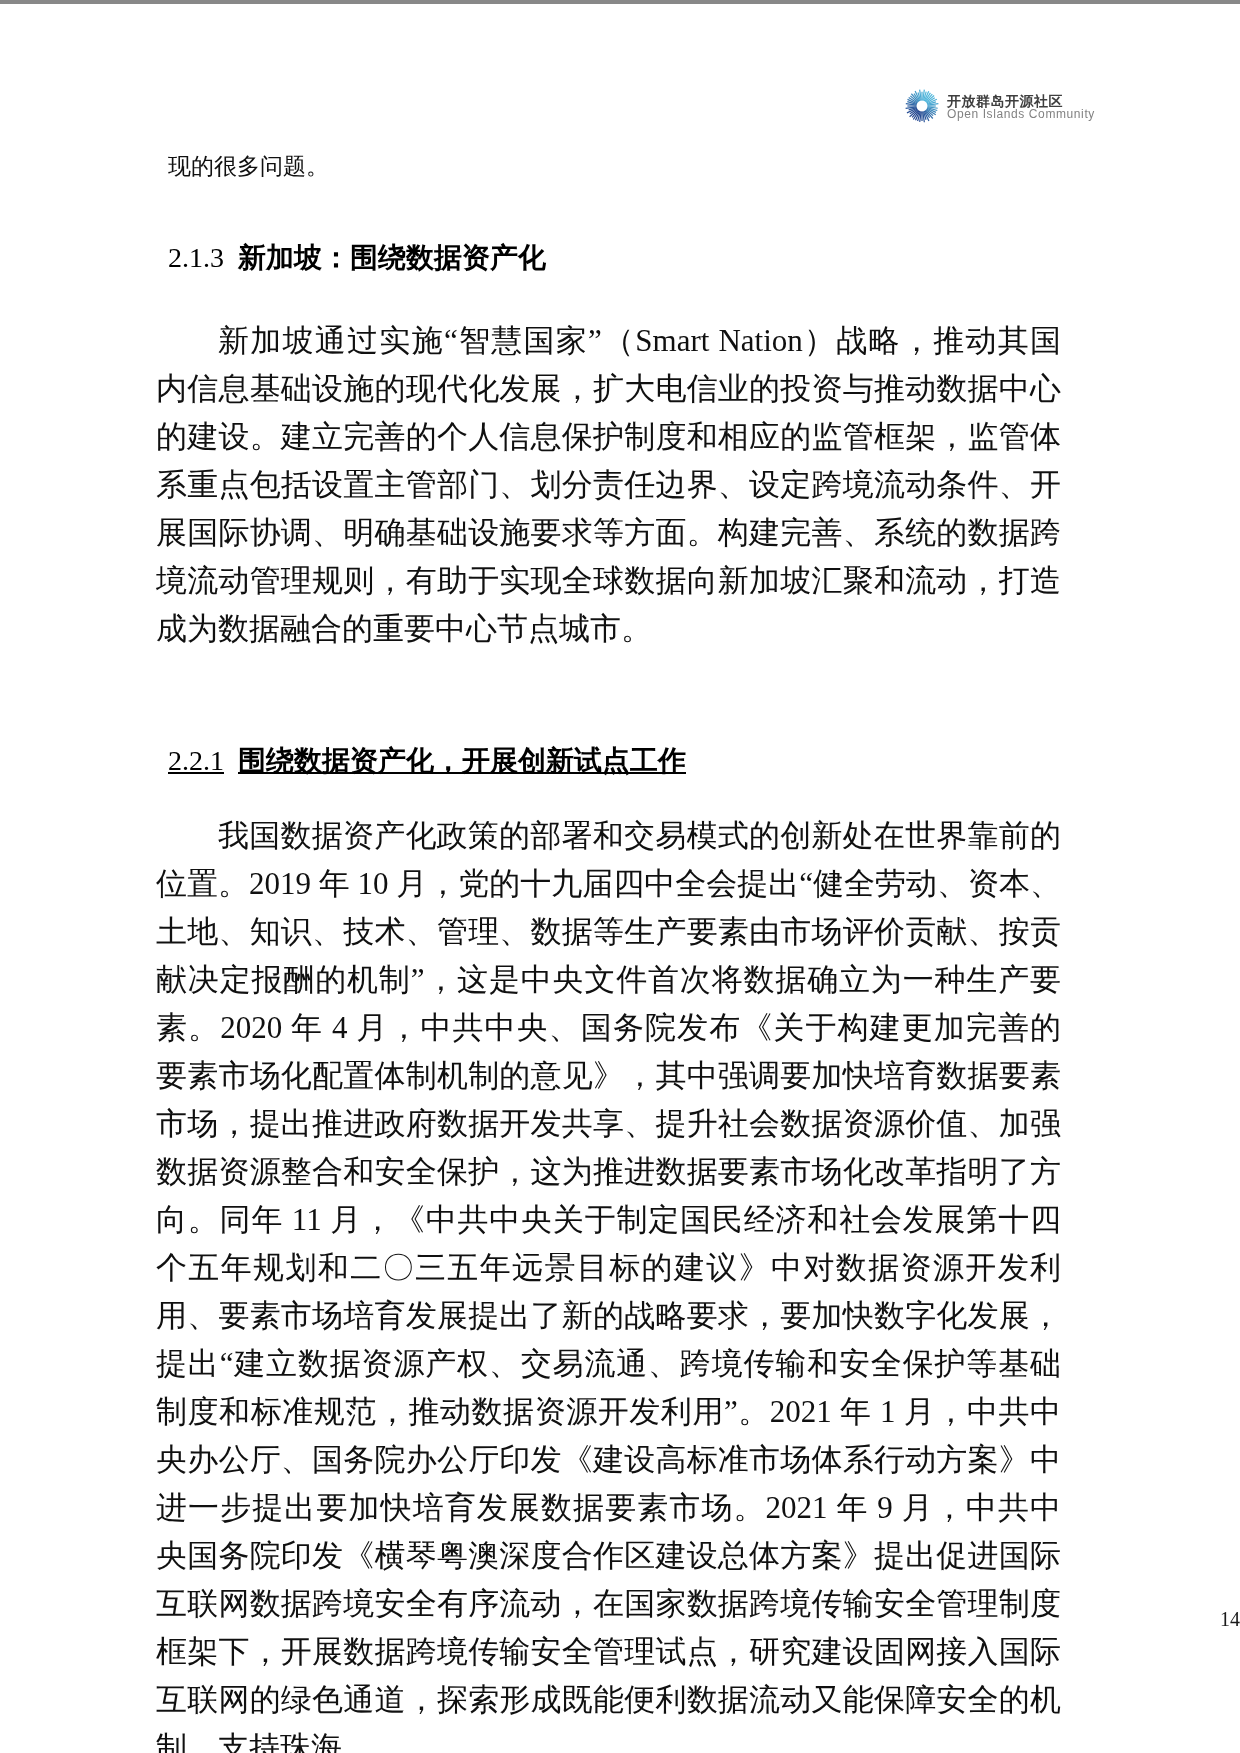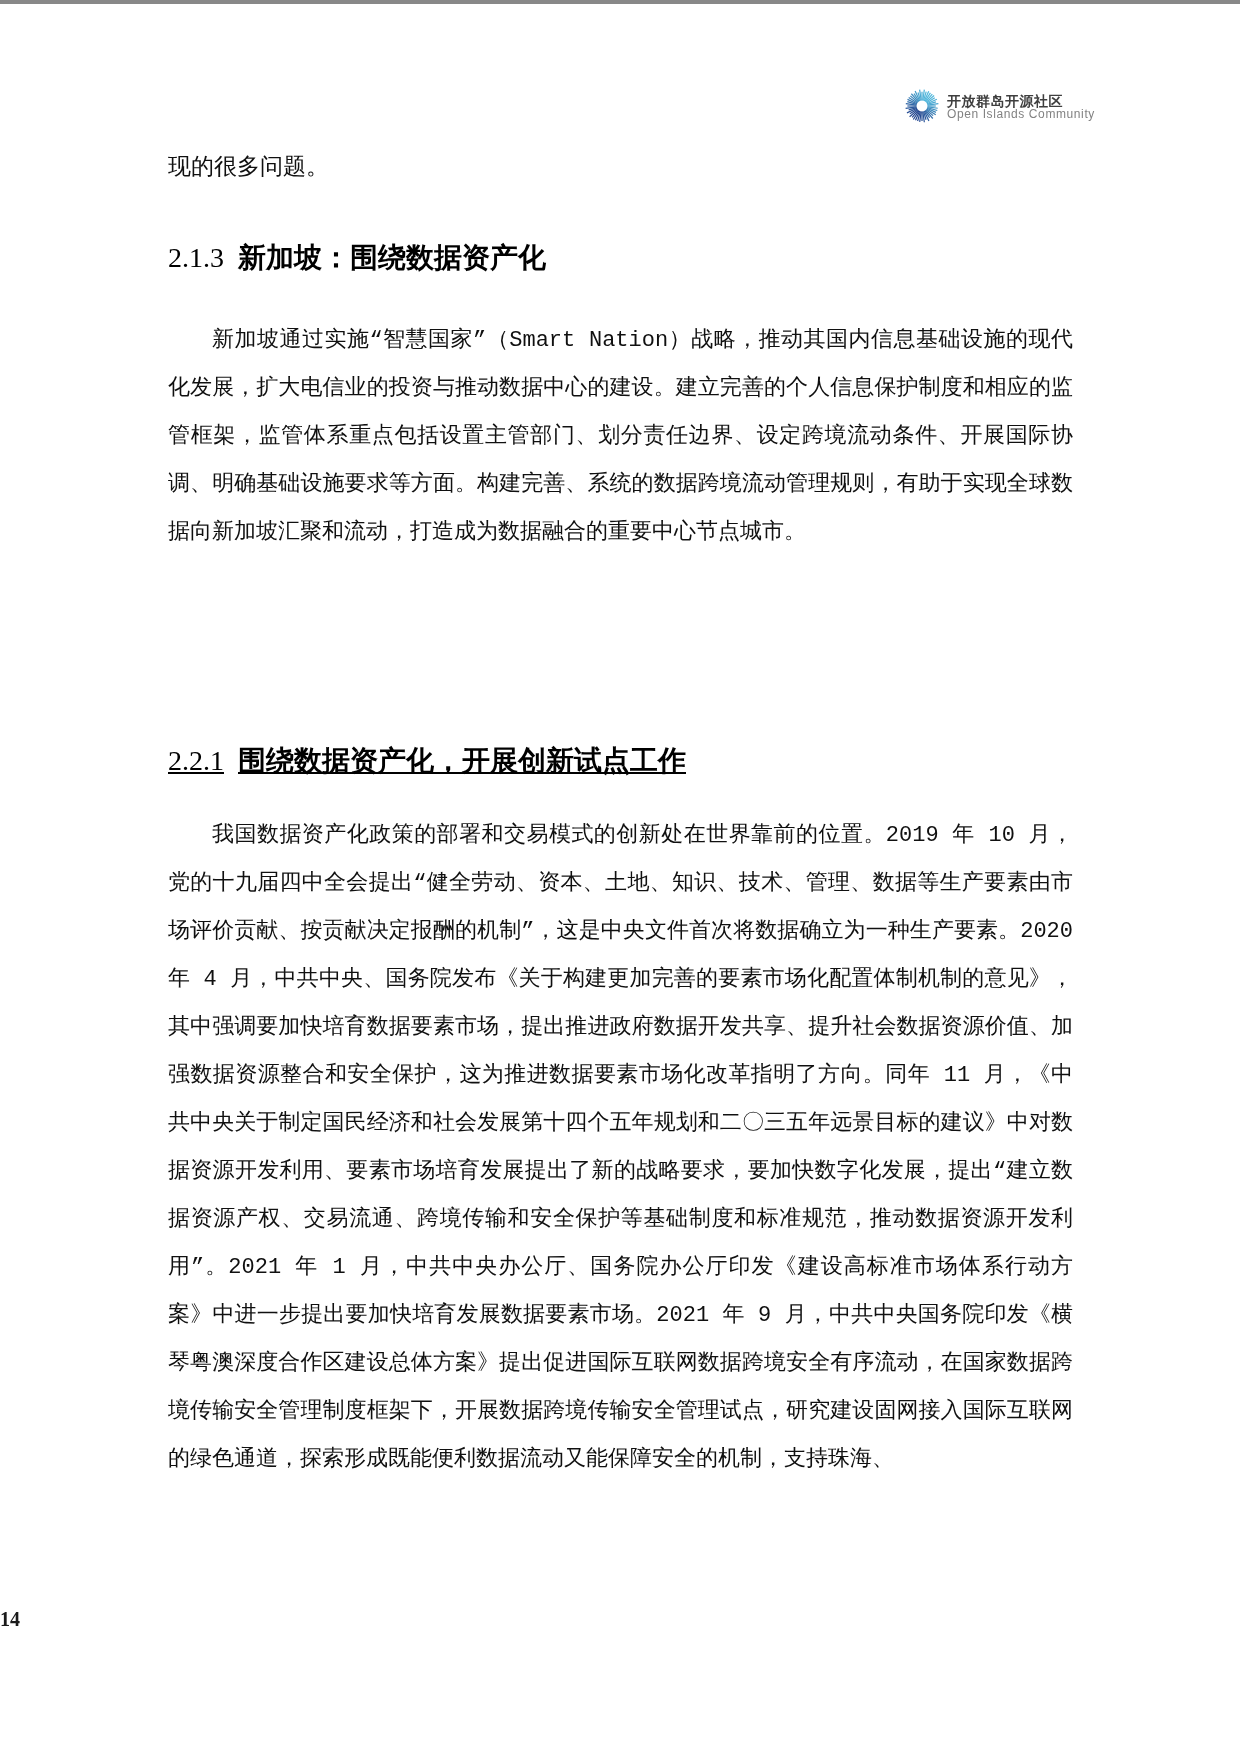--- a/index.html
+++ b/index.html
@@ -39,31 +39,30 @@
     white-space:nowrap;
   }
   .hnum{
     font-family:"Liberation Serif", serif;
     font-weight:normal;margin-right:14px;text-align:center;
   }
   .h213{top:236px;font-size:28px;line-height:36px;}
   .h22 {top:644px;font-size:31px;line-height:40px;}
   .h221{top:739px;font-size:28px;line-height:36px;text-decoration:underline;}
   .para{
-    position:absolute;left:168px;width:905px;margin:0;
-    font-size:22px;line-height:48px;
+    position:absolute;left:156px;width:905px;margin:0;
+    font-size:31px;line-height:48px;
     text-align:justify;text-justify:inter-character;
     text-indent:2em;
-    font-family:Liberation Mono, monospace;
   }
   .para1{top:313px;}
   .para2{top:808px;}
   .pagenum{
     position:absolute;top:1604px;left:0;width:100%;
-    text-align:left;font-size:20px;color:#1a1a1a;font-weight:bold;
+    text-align:right;font-size:20px;color:#1a1a1a;
   }
 </style>
 </head>
 <body>
 
 <div class="page">
 
   <header class="logo">
     <svg class="logo-icon" viewBox="0 0 32 32">
         <g>

